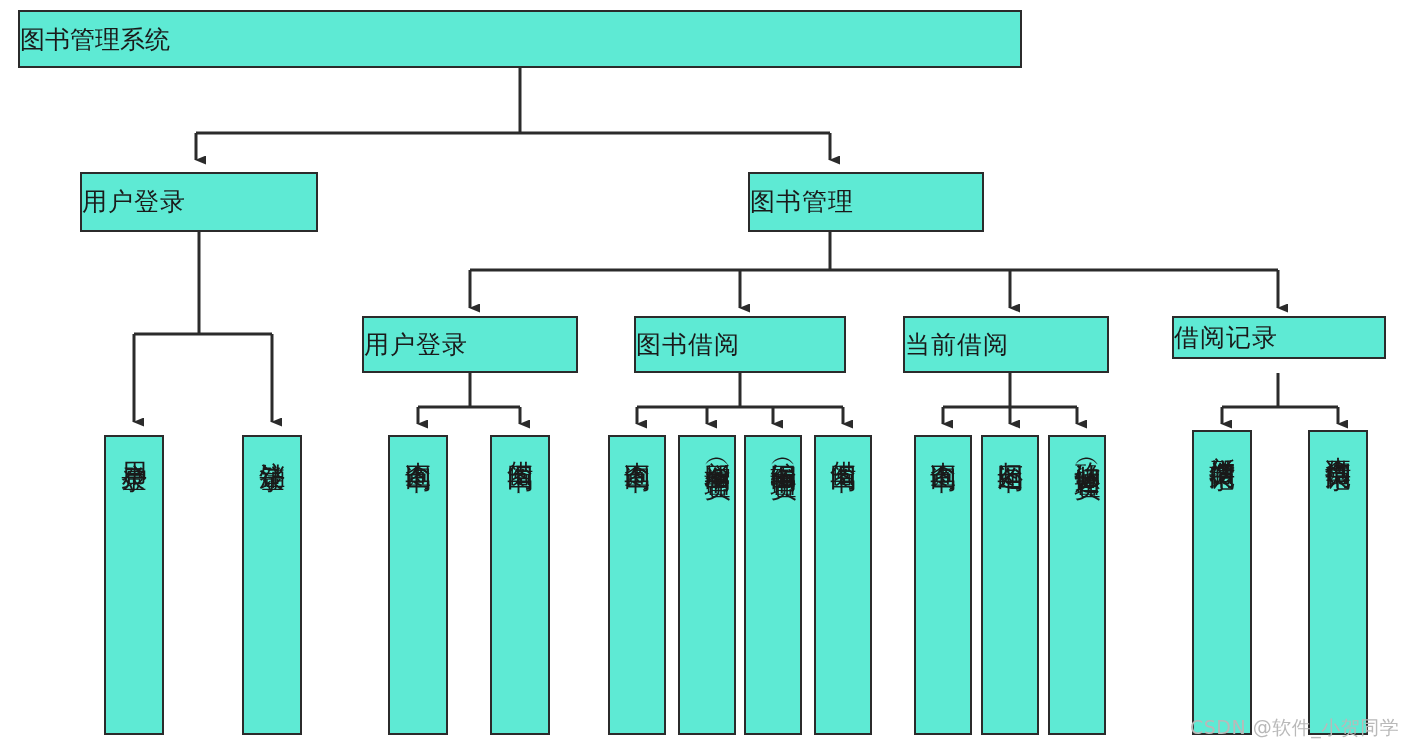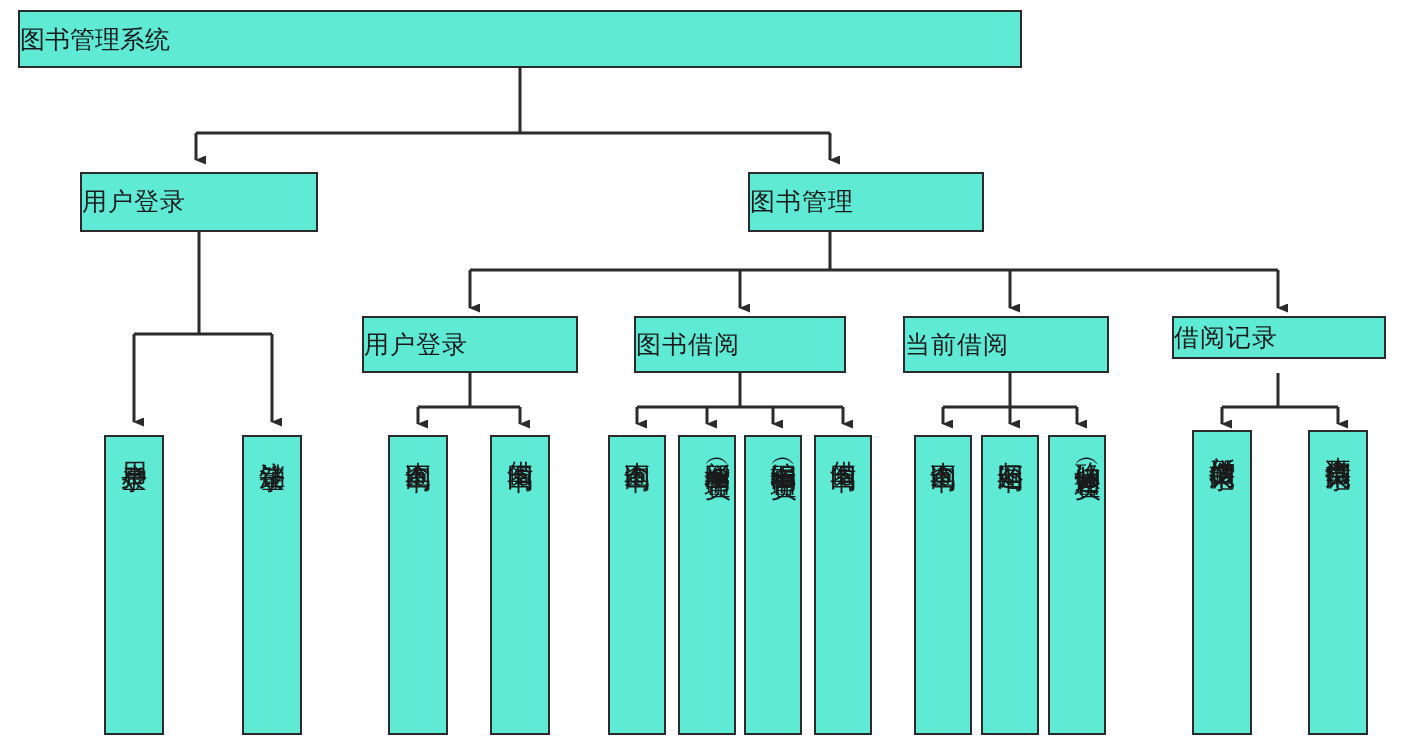--- a/index.html
+++ b/index.html
@@ -182,14 +182,15 @@
     <span>确认归还（管理员）</span>
   </div>
 
   <div class="node vert" style="left:1192px; top:430px; width:60px; height:305px;">
     <span>新增借阅记录</span>
   </div>
   <div class="node vert" style="left:1308px; top:430px; width:60px; height:305px;">
     <span>查询借阅记录</span>
   </div>
 
+  <div class="watermark" style="left:1190px; top:715px;">CSDN @软件_小贺同学</div>
 
 </div>
 
 </body></html>

